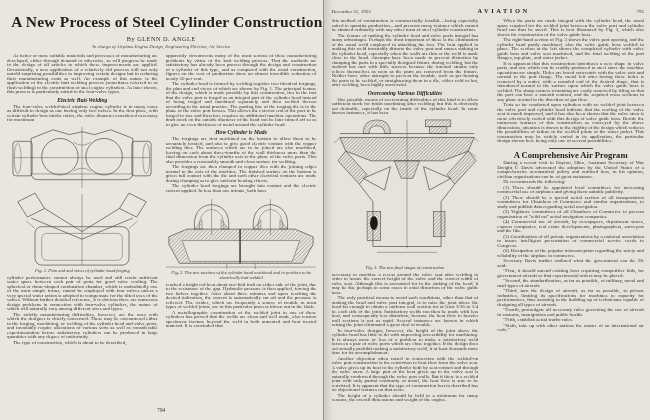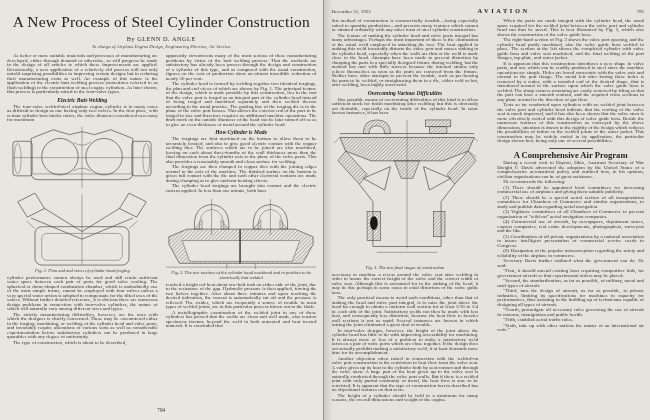--- a/index.html
+++ b/index.html
@@ -10,21 +10,21 @@
     color:#34302a;
   }
   .spread{position:relative;width:650px;height:420px;display:flex;
     box-shadow:inset 0 0 40px rgba(110,100,85,.28);}
   .page{position:relative;height:420px;overflow:hidden;}
   .page-left{width:323px;background:#e9e6df;}
   .page-right{width:327px;background:#e6e3dc;
     border-left:1px solid #9a948a;
     background-image:linear-gradient(90deg,rgba(90,82,70,.18),rgba(90,82,70,0) 9px);}
   
-  .lp-title{margin-top:13px;text-align:center;font-size:15.5px;font-weight:normal;
+  .lp-title{margin-top:13px;text-align:right;font-size:15.5px;font-weight:bold;
     letter-spacing:.2px;color:#26231f;}
   .lp-byline{margin-top:4px;text-align:center;font-size:6.3px;letter-spacing:.5px;}
   .lp-affil{margin-top:2px;text-align:center;font-size:4.8px;font-style:italic;color:#4c463e;}
   .cols{display:flex;gap:8px;padding:5px 6px 0 7px;}
   .col{flex:1;text-align:justify;font-size:5px;line-height:4.5px;overflow:hidden;
     color:#3a352e;}
   .col p{margin:0 0 1px 0;}
   .ind{text-indent:6px;}
   .sec-h{text-align:center;font-weight:bold;font-style:italic;font-size:5.6px;
     margin:3px 0 2.5px;color:#26231f;}

